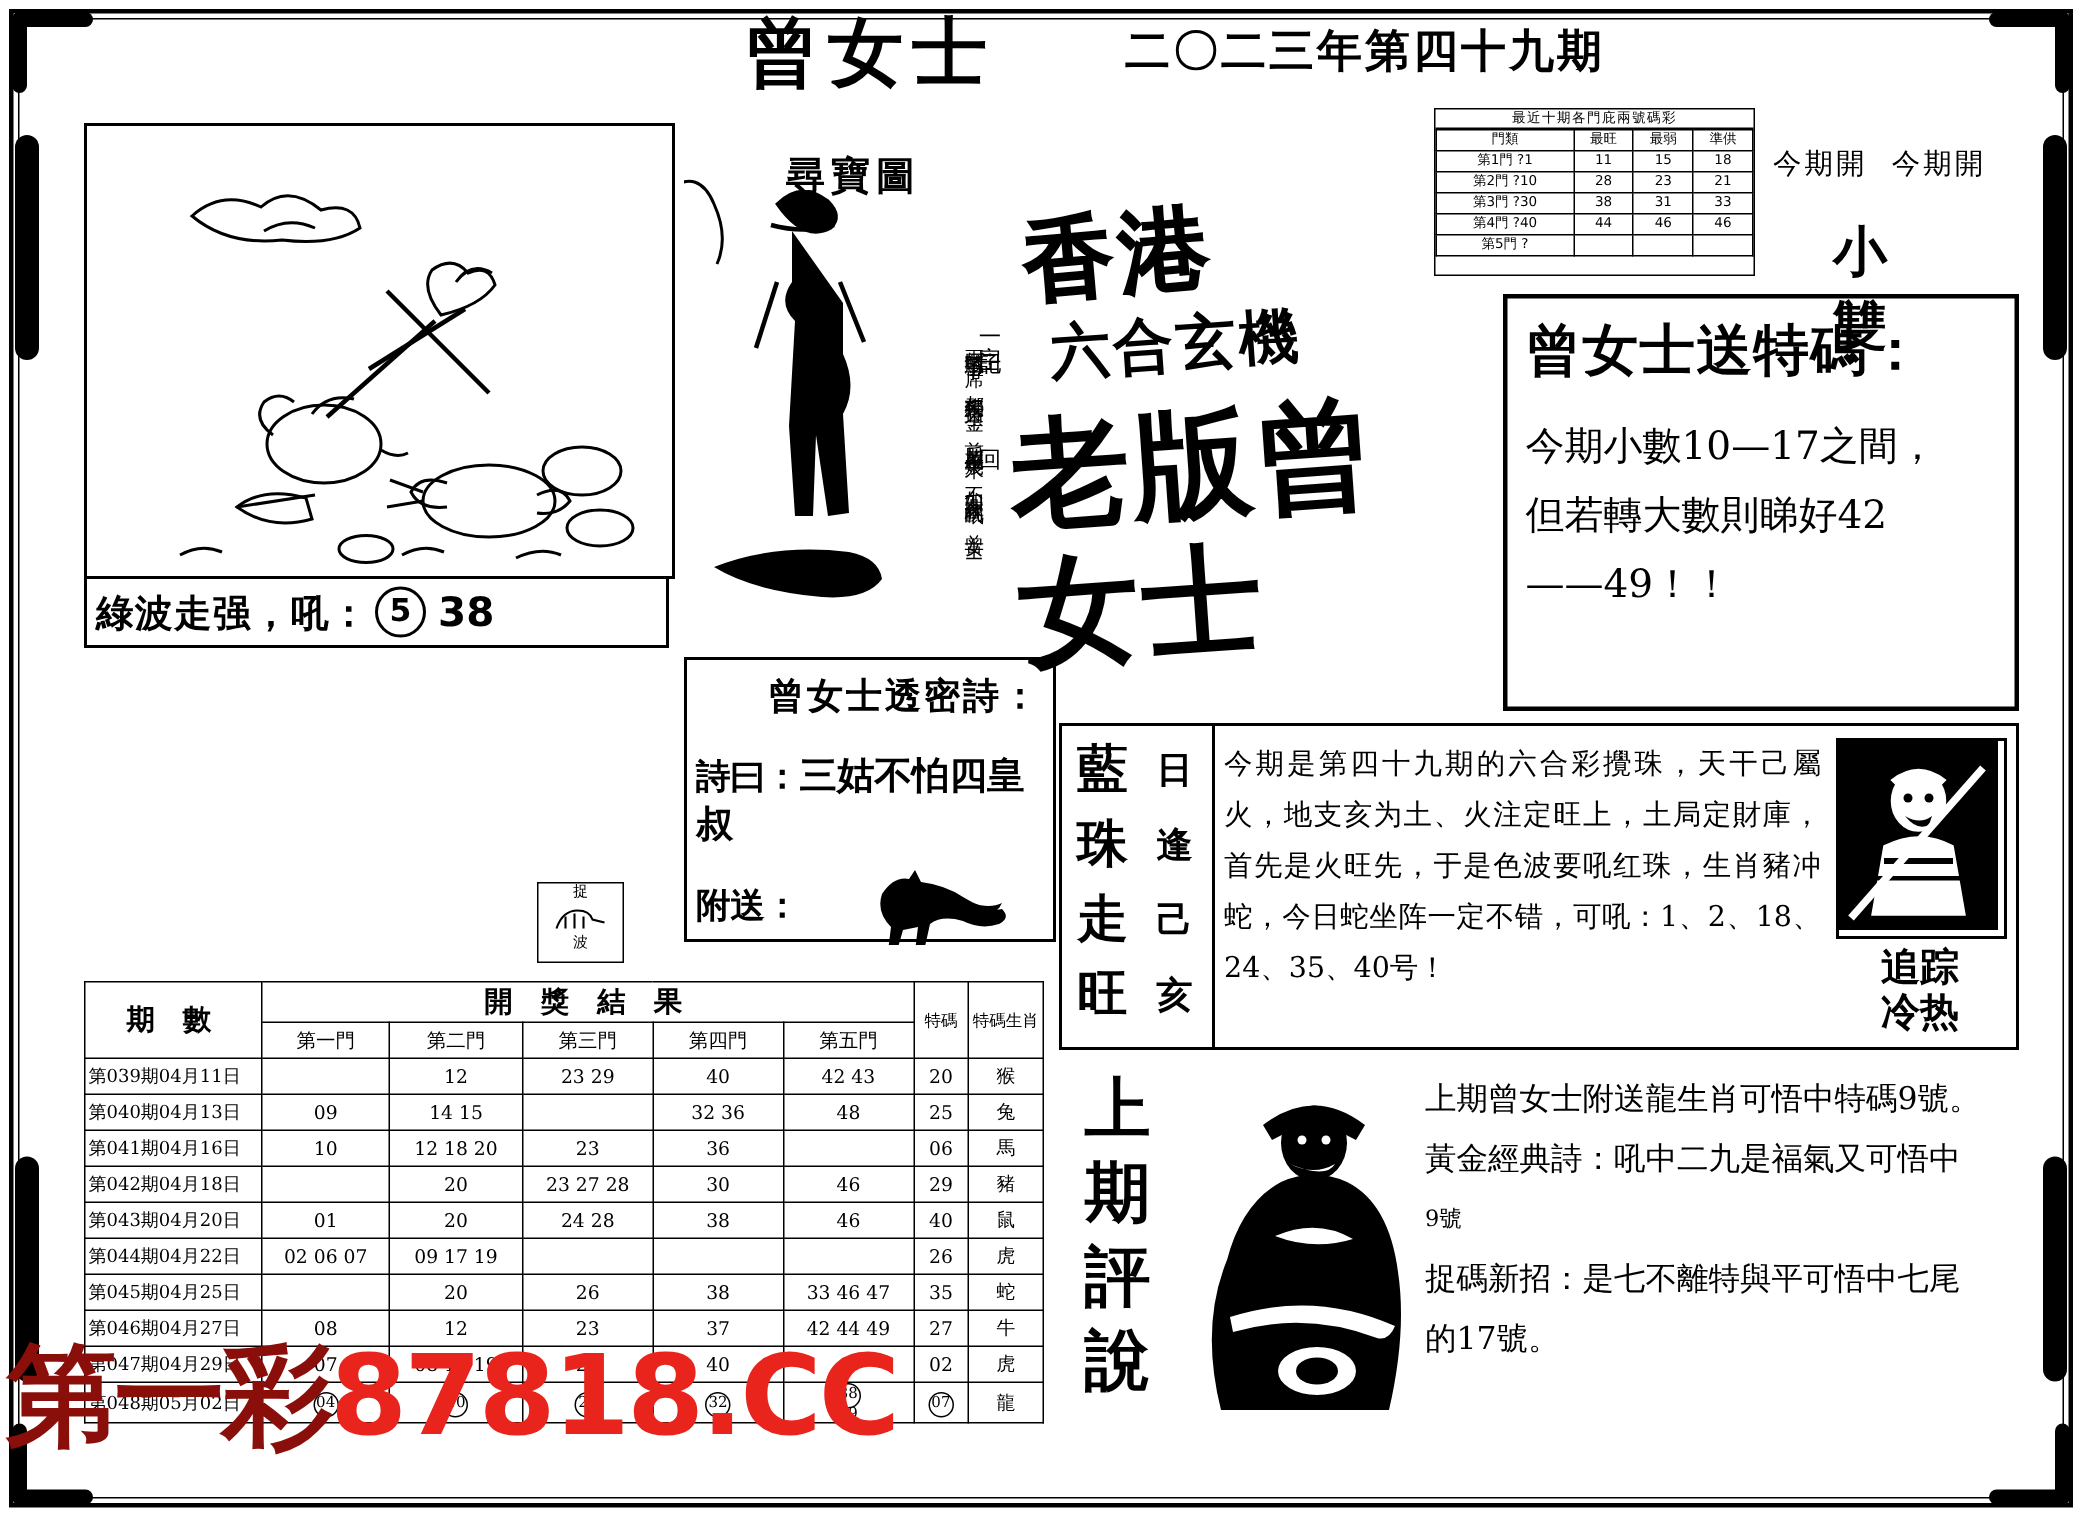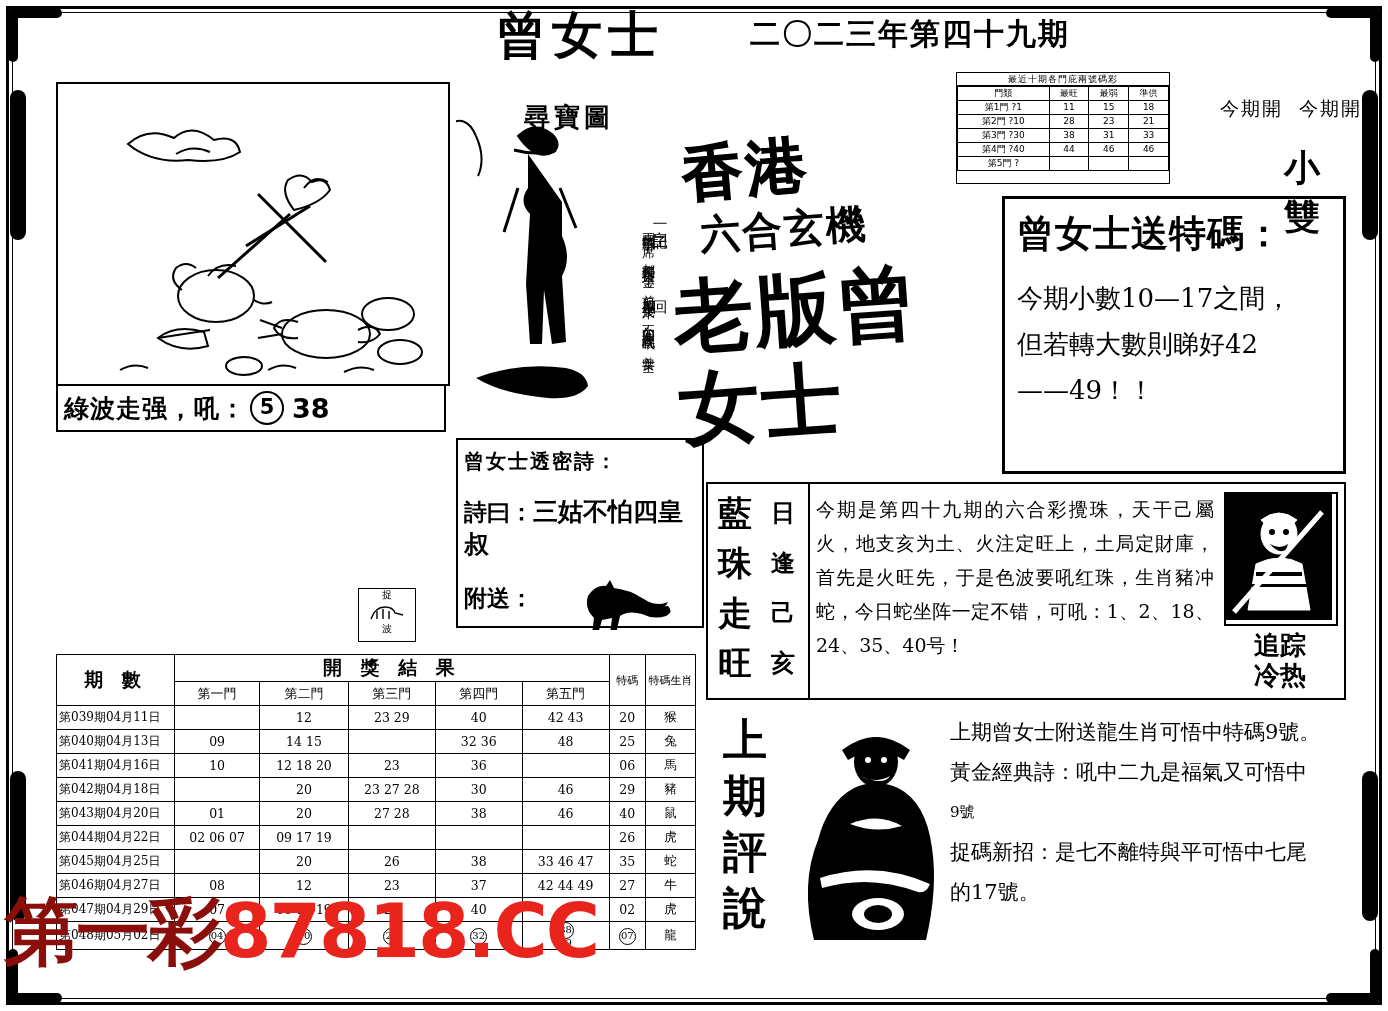--- a/index.html
+++ b/index.html
@@ -60,21 +60,21 @@
 
   
   .para{position:absolute;left:56px;top:436px;width:392px;font-size:15.5px;line-height:27px;
     font-family:"DejaVu Serif","Liberation Serif",serif;letter-spacing:0px;text-align:justify;}
   .zhuobo{position:absolute;left:358px;top:588px;width:56px;height:52px;border:1.5px solid #000;text-align:center;}
   .zhuobo .lbl{font-size:10px;line-height:11px;}
   .zhuobo svg{display:block;margin:1px auto 0;}
 
   
   .mi-box{position:absolute;left:456px;top:438px;width:248px;height:190px;border:2px solid #000;box-sizing:border-box;padding:8px 6px;}
-  .mi-title{font-size:20px;font-weight:bold;font-family:Liberation Serif, serif;letter-spacing:2px;}
+  .mi-title{font-size:24px;font-weight:bold;font-family:Liberation Serif, serif;letter-spacing:2px;margin-left:48px;}
   .mi-line{margin-top:20px;font-size:23px;font-weight:bold;font-family:"DejaVu Serif","Liberation Serif",serif;}
   .mi-line .poem{font-size:25px;}
   .mi-send{margin-top:22px;font-size:23px;font-weight:bold;font-family:"DejaVu Serif","Liberation Serif",serif;}
 
   
   .horse{position:absolute;left:574px;top:580px;}
 
   
   .scroll-area{position:absolute;left:456px;top:96px;width:250px;height:330px;}
   .scroll-text{position:absolute;left:536px;top:222px;width:120px;height:160px;
@@ -94,21 +94,21 @@
     font-family:"DejaVu Serif","Liberation Serif",serif;letter-spacing:2px;line-height:92px;
     transform:rotate(-4deg);}
 
   
   .mini-tbl{position:absolute;left:956px;top:72px;width:212px;height:110px;border:1px solid #000;font-size:8px;}
   .mini-tbl .cap{text-align:center;font-size:9px;border-bottom:1px solid #000;line-height:12px;letter-spacing:1px;}
   .mini-tbl table{border-collapse:collapse;width:100%;font-size:9px;}
   .mini-tbl td,.mini-tbl th{border:1px solid #000;text-align:center;line-height:13px;font-weight:normal;padding:0;}
 
   
-  .jinqi{position:absolute;left:1182px;top:96px;width:180px;text-align:right;}
+  .jinqi{position:absolute;left:1182px;top:96px;width:180px;text-align:left;}
   .jinqi .r1{font-size:19px;font-family:"DejaVu Serif","Liberation Serif",serif;letter-spacing:2px;}
   .jinqi .r2{margin-top:22px;font-size:36px;font-weight:bold;font-family:"DejaVu Serif","Liberation Serif",serif;
     letter-spacing:42px;padding-left:40px;}
 
   
   .temacode{position:absolute;left:1002px;top:196px;width:344px;height:278px;border:3px solid #000;box-sizing:border-box;padding:10px 12px;}
   .temacode .t1{font-size:37px;font-weight:bold;font-family:"DejaVu Serif","Liberation Serif",serif;letter-spacing:1px;}
   .temacode .t2{margin-top:16px;font-size:26px;font-family:"DejaVu Serif","Liberation Serif",serif;line-height:46px;}
 
   
@@ -439,21 +439,21 @@
       <td>23 27 28</td>
       <td>30</td>
       <td>46</td>
       <td>29</td>
       <td>豬</td>
     </tr>
     <tr>
       <td class="datecell">第043期04月20日</td>
       <td>01</td>
       <td>20</td>
-      <td>27    28</td>
+      <td>24    28</td>
       <td>38</td>
       <td>46</td>
       <td>40</td>
       <td>鼠</td>
     </tr>
     <tr>
       <td class="datecell">第044期04月22日</td>
       <td>02 06 07</td>
       <td>09  17  19</td>
       <td></td>

